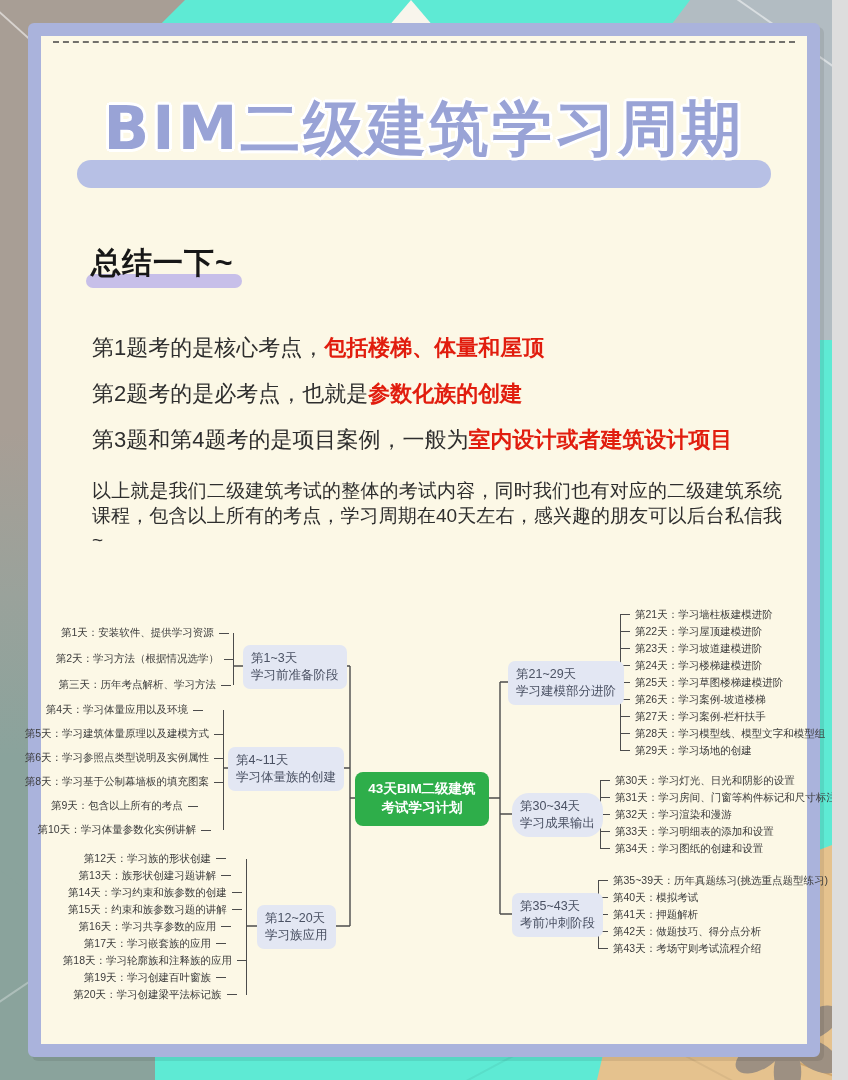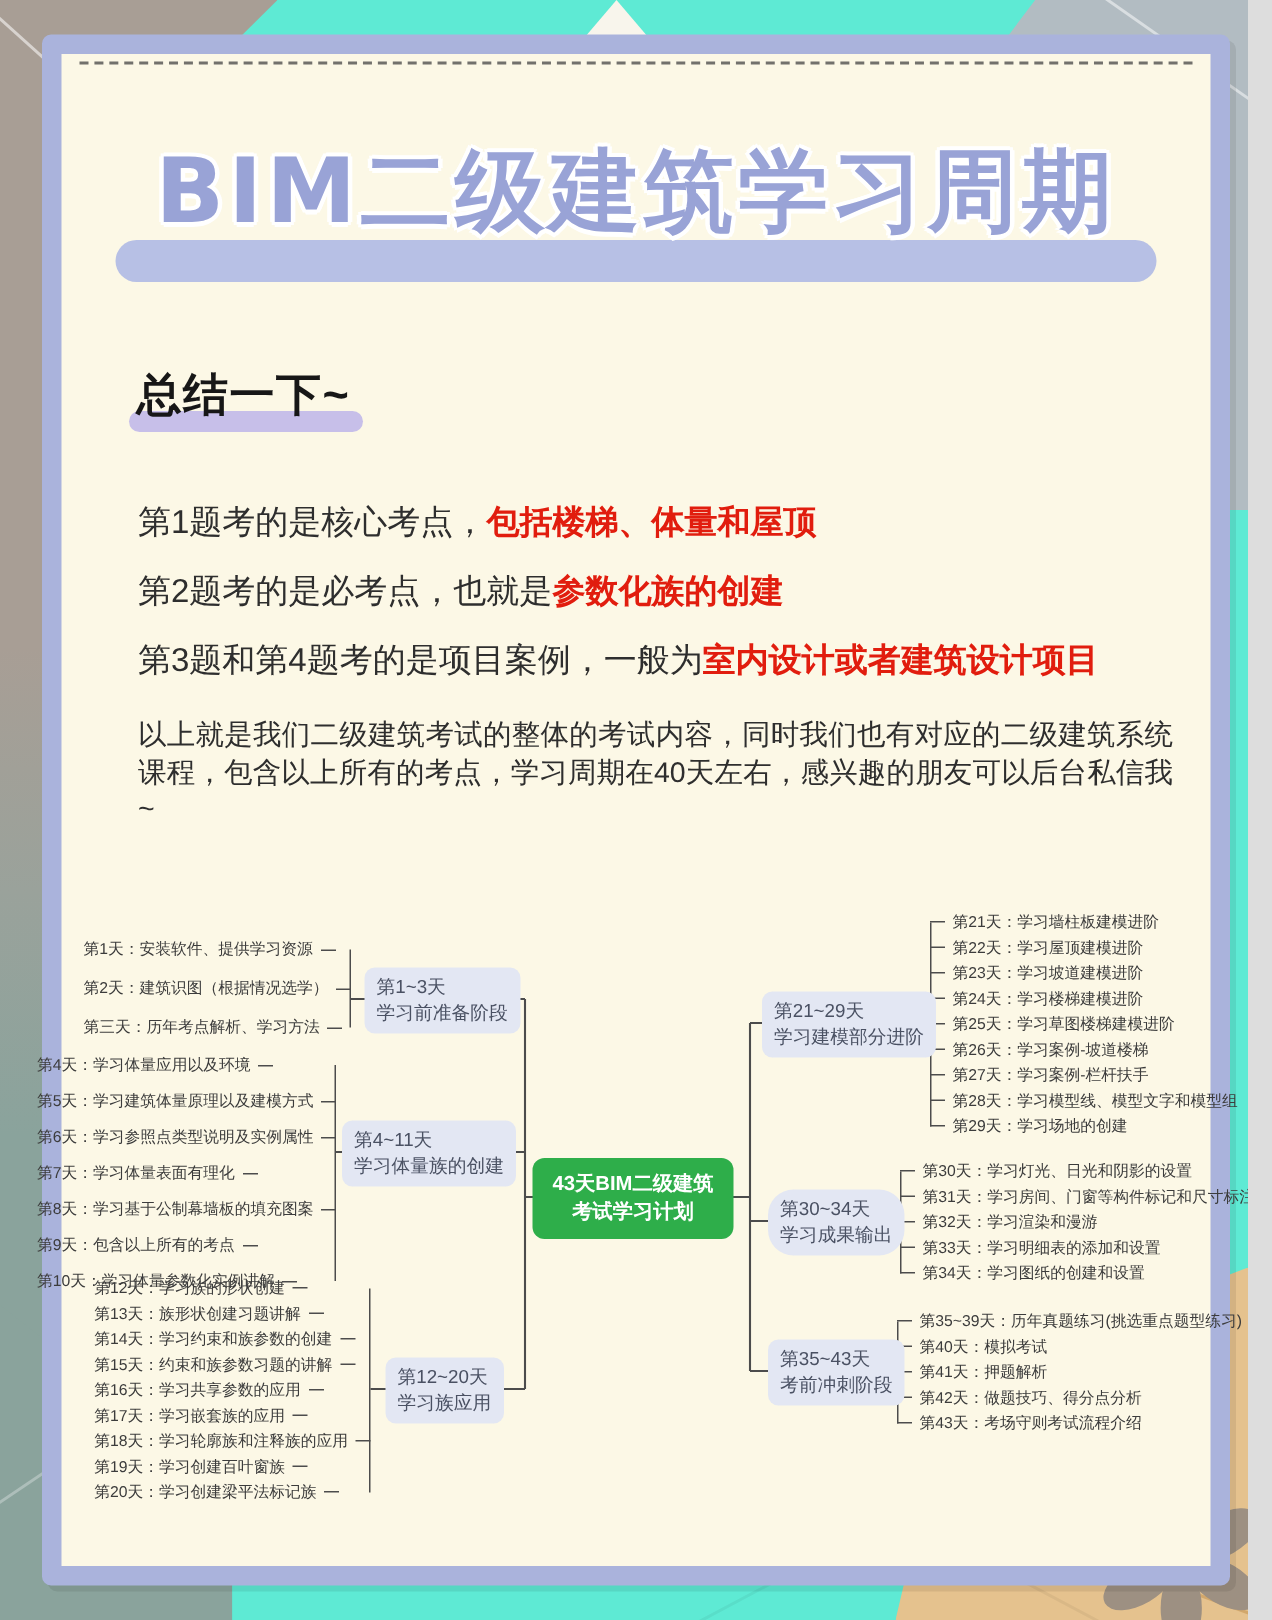--- a/index.html
+++ b/index.html
@@ -74,21 +74,21 @@
   .n-r3{left:512px;top:893px;}
   .cnode{position:absolute;left:355px;top:772px;width:124px;padding:8px 5px;
          background:#2eae4a;border-radius:8px;color:#fff;font-weight:bold;
          font-size:13.5px;line-height:1.4;text-align:center;z-index:3;}
 
   .leafgroup{position:absolute;font-size:10.5px;color:#3c3c3c;}
   .leafgroup ul{list-style:none;margin:0;padding:0;}
   .leafgroup li{display:flex;align-items:center;height:var(--rh);}
   .leaf-text{white-space:nowrap;}
   .tick{flex:none;width:10px;height:0;border-top:1.3px solid #4c4c4c;}
-  .lg-left li{justify-content:flex-start;}
+  .lg-left li{justify-content:center;}
   .lg-left .tick{margin-left:5px;}
   .lg-right .tick{margin-right:5px;}
   .leafgroup::before{content:"";position:absolute;top:calc(var(--rh)/2);
                      bottom:calc(var(--rh)/2);width:0;border-left:1.4px solid #4c4c4c;}
   .lg-left::before{right:0;}
   .lg-right::before{left:0;}
   .g-l1{--rh:26px;top:620px;right:614px;}
   .g-l2{--rh:24px;top:698px;right:624px;}
   .g-l3{--rh:17px;top:850px;right:601px;}
   .g-r1{--rh:17px;top:606px;left:620px;}
@@ -192,21 +192,21 @@
       </div>
 
       <div class="leafgroup lg-left g-l1">
         <ul>
 
         <li>
               <span class="leaf-text">第1天：安装软件、提供学习资源</span>
               <span class="tick"></span>
             </li>
             <li>
-              <span class="leaf-text">第2天：建筑识图（根据情况选学）</span>
+              <span class="leaf-text">第2天：学习方法（根据情况选学）</span>
               <span class="tick"></span>
             </li>
             <li>
               <span class="leaf-text">第三天：历年考点解析、学习方法</span>
               <span class="tick"></span>
             </li>
           </ul>
       </div>
       <div class="leafgroup lg-left g-l2">
         <ul>
@@ -214,24 +214,20 @@
         <li>
               <span class="leaf-text">第4天：学习体量应用以及环境</span>
               <span class="tick"></span>
             </li>
             <li>
               <span class="leaf-text">第5天：学习建筑体量原理以及建模方式</span>
               <span class="tick"></span>
             </li>
             <li>
               <span class="leaf-text">第6天：学习参照点类型说明及实例属性</span>
-              <span class="tick"></span>
-            </li>
-            <li>
-              <span class="leaf-text">第7天：学习体量表面有理化</span>
               <span class="tick"></span>
             </li>
             <li>
               <span class="leaf-text">第8天：学习基于公制幕墙板的填充图案</span>
               <span class="tick"></span>
             </li>
             <li>
               <span class="leaf-text">第9天：包含以上所有的考点</span>
               <span class="tick"></span>
             </li>

